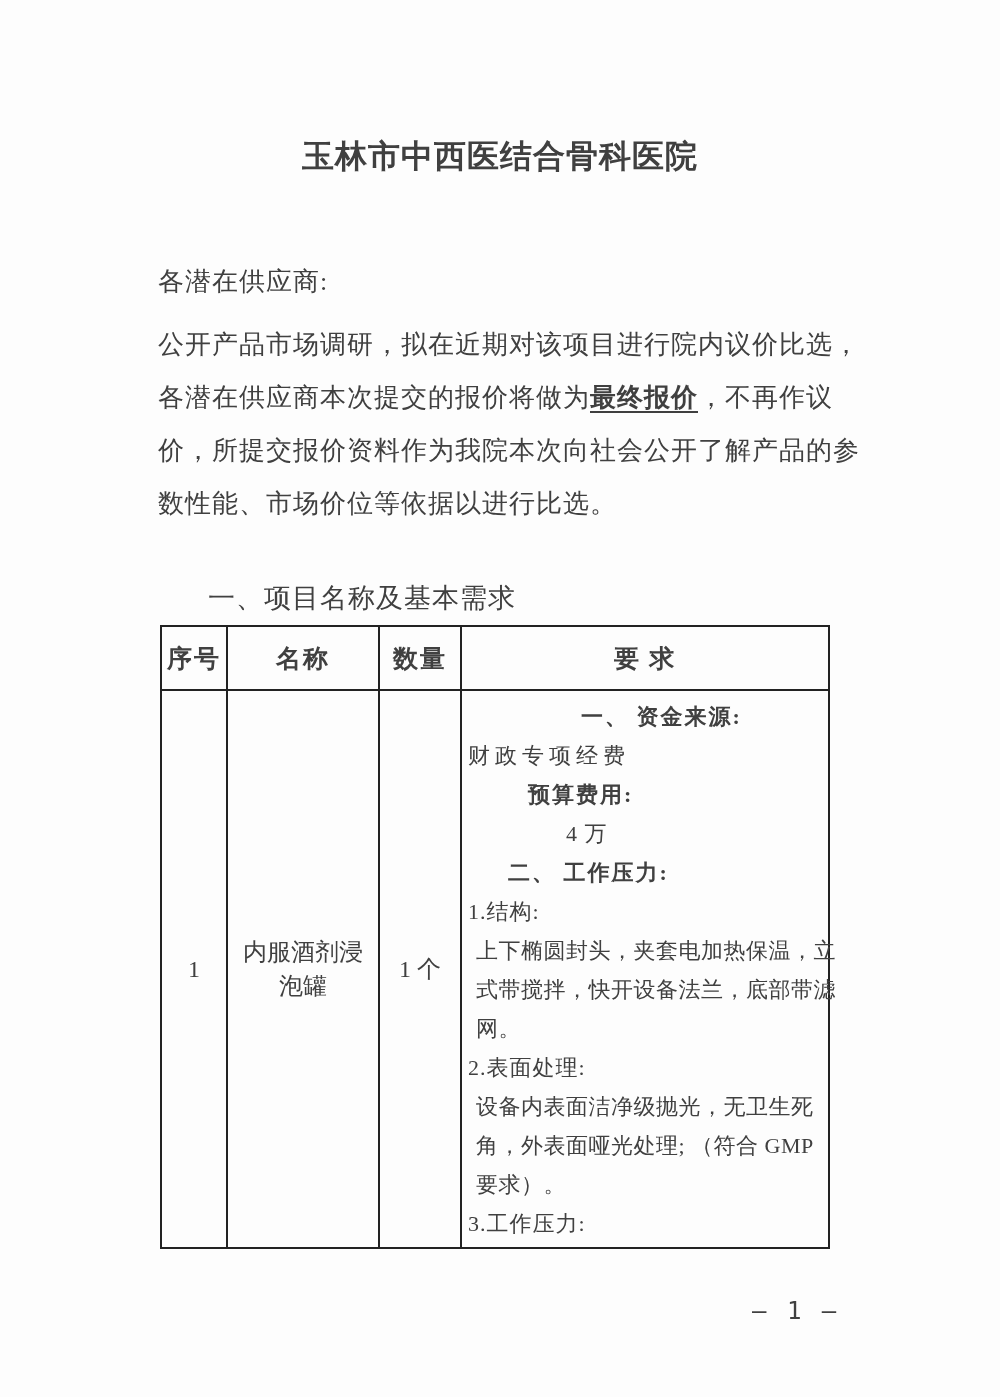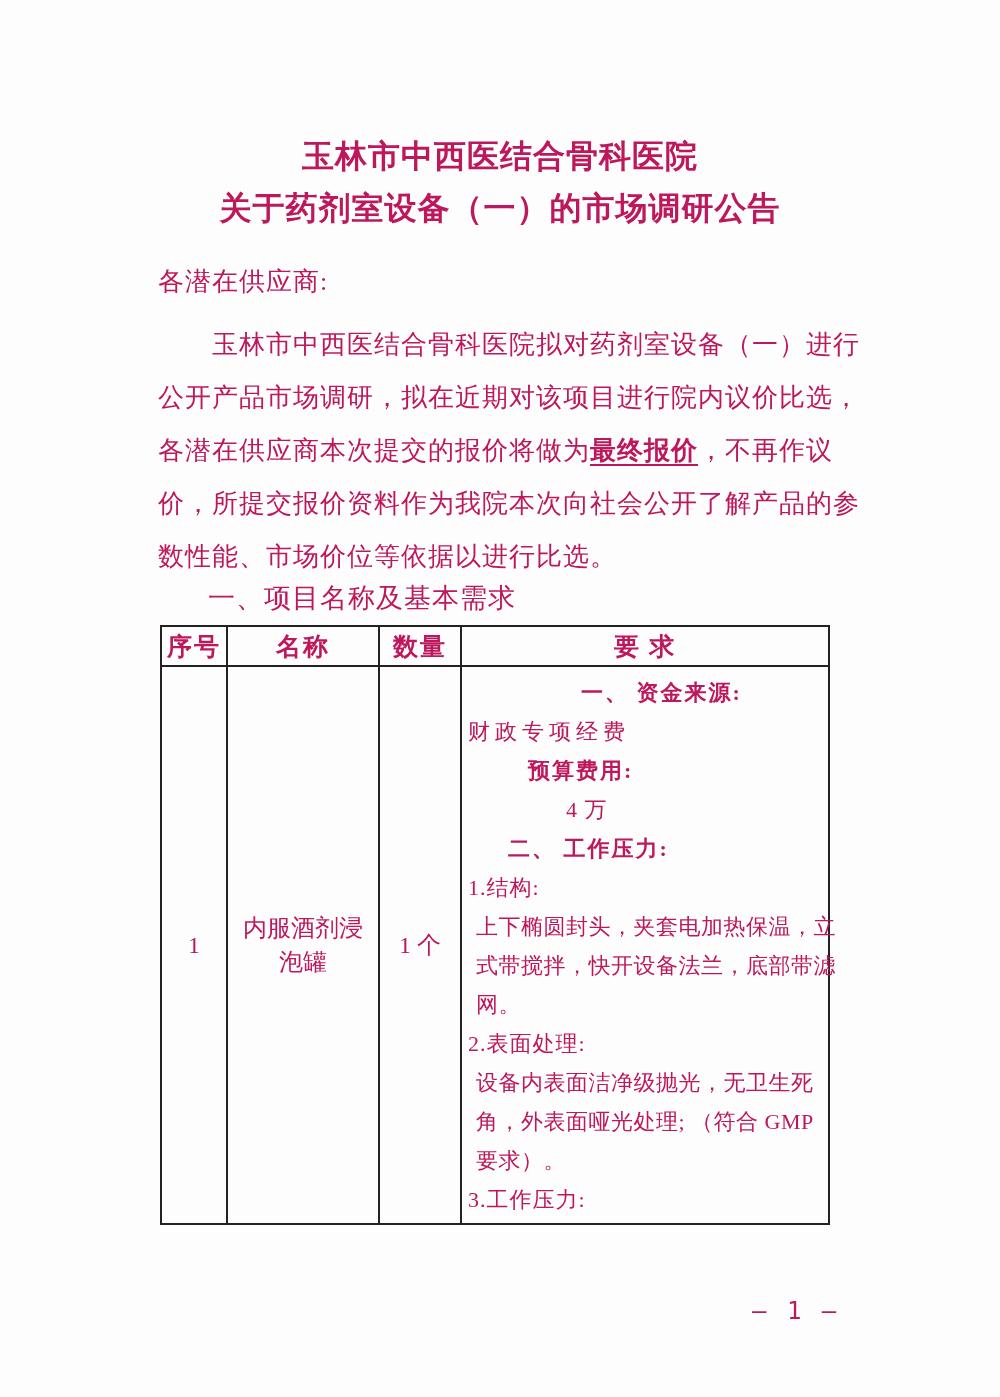--- a/index.html
+++ b/index.html
@@ -3,21 +3,21 @@
 <meta charset="utf-8">
 <style>
   * { margin: 0; padding: 0; box-sizing: border-box; }
   html, body { background: #e8e8e8; }
   .page {
     position: relative;
     width: 1000px;
     height: 1397px;
     margin: 0 auto;
     background: #fdfdfd;
-    color: #be185d;
+    color: #404040;
     font-family: "Liberation Serif", "DejaVu Serif", serif;
     overflow: hidden;
   }
   .title-block {
     position: absolute;
     top: 130px; left: 0; right: 0;
     text-align: center;
     font-size: 32px;
     font-weight: bold;
     line-height: 52px;
@@ -59,21 +59,21 @@
     top: 625px; left: 160px;
     width: 668px;
     border-collapse: collapse;
     table-layout: fixed;
   }
   table.req-table th, table.req-table td {
     border: 2px solid #222;
     vertical-align: middle;
   }
   table.req-table th {
-    height: 40px;
+    height: 64px;
     font-size: 25px;
     font-weight: bold;
     text-align: center;
     letter-spacing: 2px;
   }
   td.center-cell {
     text-align: center;
     font-size: 24px;
     height: 558px;
   }
@@ -103,27 +103,25 @@
     font-family: "DejaVu Sans Mono", "Liberation Mono", monospace;
   }
 </style>
 </head>
 <body>
 
 <div class="page">
 
   <div class="title-block">
     <div>玉林市中西医结合骨科医院</div>
-    <div>关于药剂室设备（一）的市场调研公告</div>
   </div>
 
   <div class="salutation">各潜在供应商:</div>
 
   <div class="intro">
-    <div class="line first">玉林市中西医结合骨科医院拟对药剂室设备（一）进行</div>
     <div class="line">公开产品市场调研，拟在近期对该项目进行院内议价比选，</div>
     <div class="line"><span>各潜在供应商本次提交的报价将做为</span><span class="emph">最终报价</span><span>，不再作议</span></div>
     <div class="line">价，所提交报价资料作为我院本次向社会公开了解产品的参</div>
     <div class="line">数性能、市场价位等依据以进行比选。</div>
   </div>
 
   <div class="section-heading">一、项目名称及基本需求</div>
 
   <table class="req-table">
     <colgroup>

